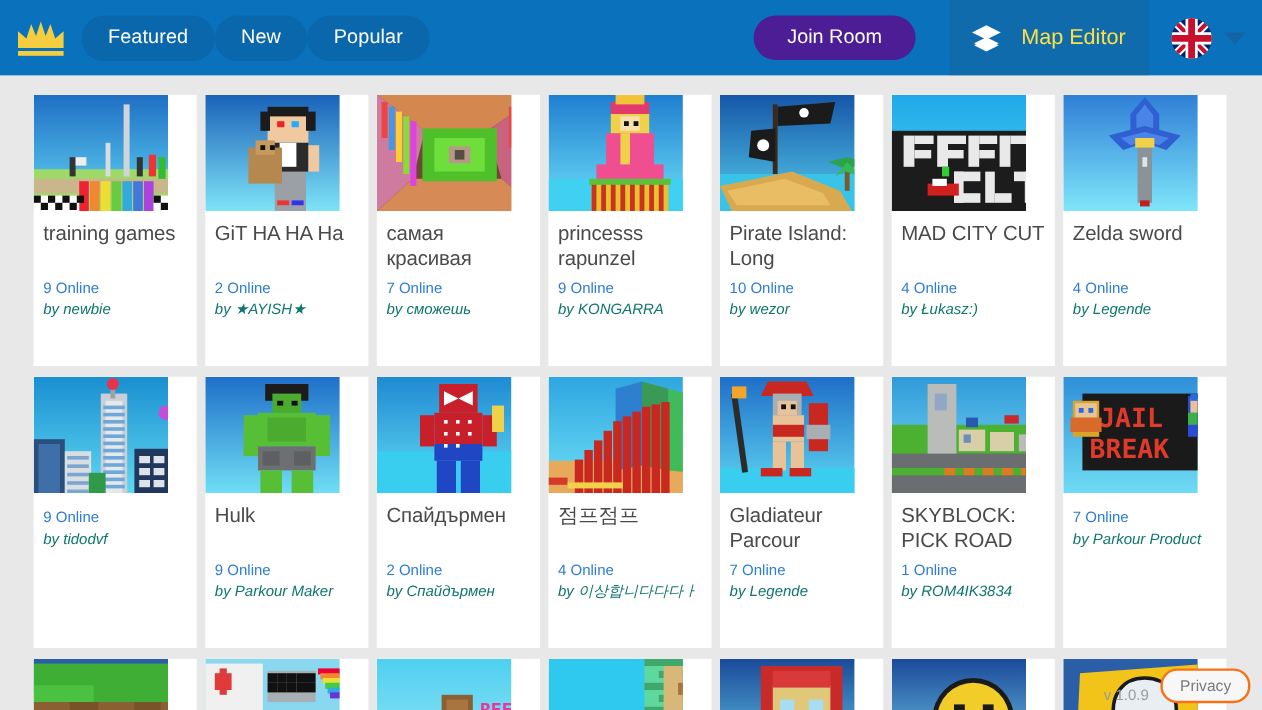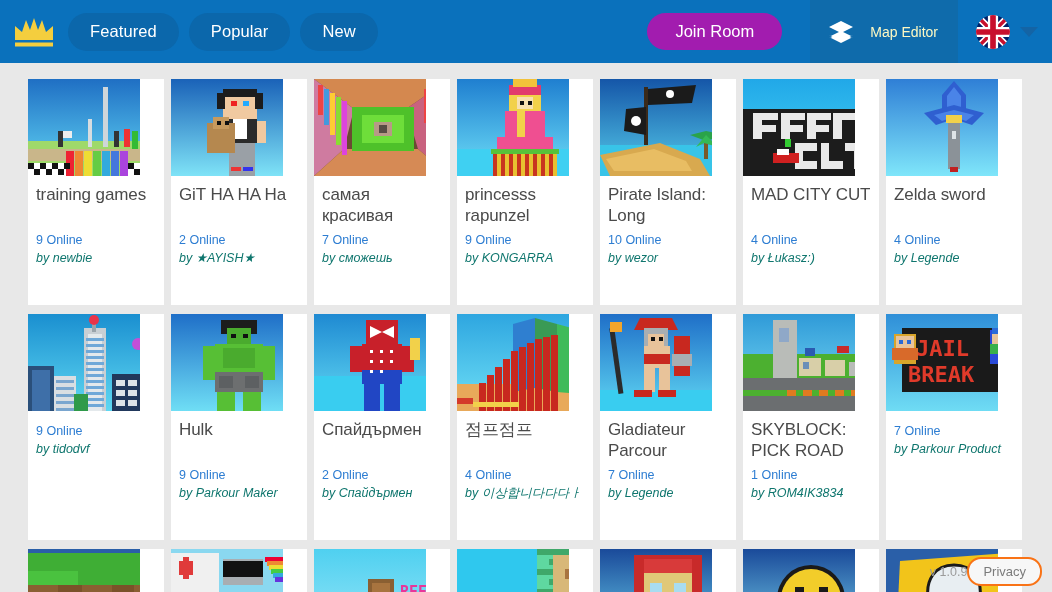--- a/index.html
+++ b/index.html
@@ -19,39 +19,39 @@
     align-items: center;
     overflow: hidden;
   }
   .crown-wrap {
     width: 68px; height: 63px;
     display: flex; align-items: center; justify-content: center;
     flex: 0 0 auto;
   }
   .crown { width: 42px; height: 32px; display: block; }
 
-  .tabs { display: flex; align-items: center; gap: 10px; flex: 0 0 auto; }
+  .tabs { display: flex; align-items: center; flex: 0 0 auto; }
   .tab {
     background: #0b67ab;
     color: #ffffff;
     border: none;
     border-radius: 22px;
     height: 38px;
     padding: 0 22px;
     font-size: 16.5px;
     font-family: "Liberation Sans", sans-serif;
     letter-spacing: .1px;
     cursor: pointer;
     white-space: nowrap;
   }
 
   .header-spacer { flex: 1 1 auto; }
 
   .join-room {
-    background: #a21caf;
+    background: #4c1d95;
     color: #fff;
     border: none;
     border-radius: 20px;
     height: 37px;
     padding: 0 28px;
     font-size: 16.5px;
     font-family: "Liberation Sans", sans-serif;
     cursor: pointer;
     white-space: nowrap;
     flex: 0 0 auto;
@@ -62,21 +62,21 @@
     height: 63px;
     background: #0f6bab;
     display: flex;
     align-items: center;
     gap: 16px;
     padding: 0 20px 0 18px;
     cursor: pointer;
     flex: 0 0 auto;
   }
   .layers-icon { width: 26px; height: 24px; display: block; }
-  .map-editor-label { color: #fef9c3; font-size: 14px; white-space: nowrap; }
+  .map-editor-label { color: #fde047; font-size: 18px; white-space: nowrap; }
 
   .lang {
     display: flex; align-items: center; gap: 10px;
     padding: 0 14px 0 18px;
     height: 63px;
     cursor: pointer;
     flex: 0 0 auto;
   }
   .flag { width: 34px; height: 34px; border-radius: 50%; display: block; }
   .caret {
@@ -144,21 +144,22 @@
     white-space: nowrap;
     overflow: hidden;
   }
 
   
   .footer {
     position: absolute;
     right: 10px;
     bottom: 6px;
     display: flex;
-    align-items: center;
+    align-items: flex-end;
+    gap: 10px;
   }
   .version { font-size: 12.5px; color: #9b9b9b; }
   .privacy-btn {
     background: #f7f7f7;
     border: 2px solid #f97316;
     border-radius: 14px;
     color: #7b7b7b;
     font-size: 13px;
     font-family: "Liberation Sans", sans-serif;
     padding: 5px 14px;
@@ -172,22 +173,22 @@
 
   <div class="crown-wrap">
     <svg class="crown" viewBox="0 0 42 32">
       <path d="M2 10 L2 24 L40 24 L40 10 L33 16 L29 4 L25 14 L21 2 L17 14 L13 4 L9 16 Z" fill="#f4ce3e"></path>
       <rect x="2" y="26.5" width="38" height="4" fill="#f4ce3e"></rect>
     </svg>
   </div>
 
   <div class="tabs">
     <button class="tab">Featured</button>
+    <button class="tab">New</button>
     <button class="tab">Popular</button>
-    <button class="tab">New</button>
   </div>
 
   <div class="header-spacer"></div>
 
   <button class="join-room">Join Room</button>
 
   <div class="map-editor">
     <svg class="layers-icon" viewBox="0 0 26 24">
       <polygon points="13,1 25,7 13,13 1,7" fill="#ffffff"></polygon>
       <polygon points="13,11 23.2,16.1 25,15.2 13,21.2 1,15.2 2.8,16.1" fill="#ffffff"></polygon>

